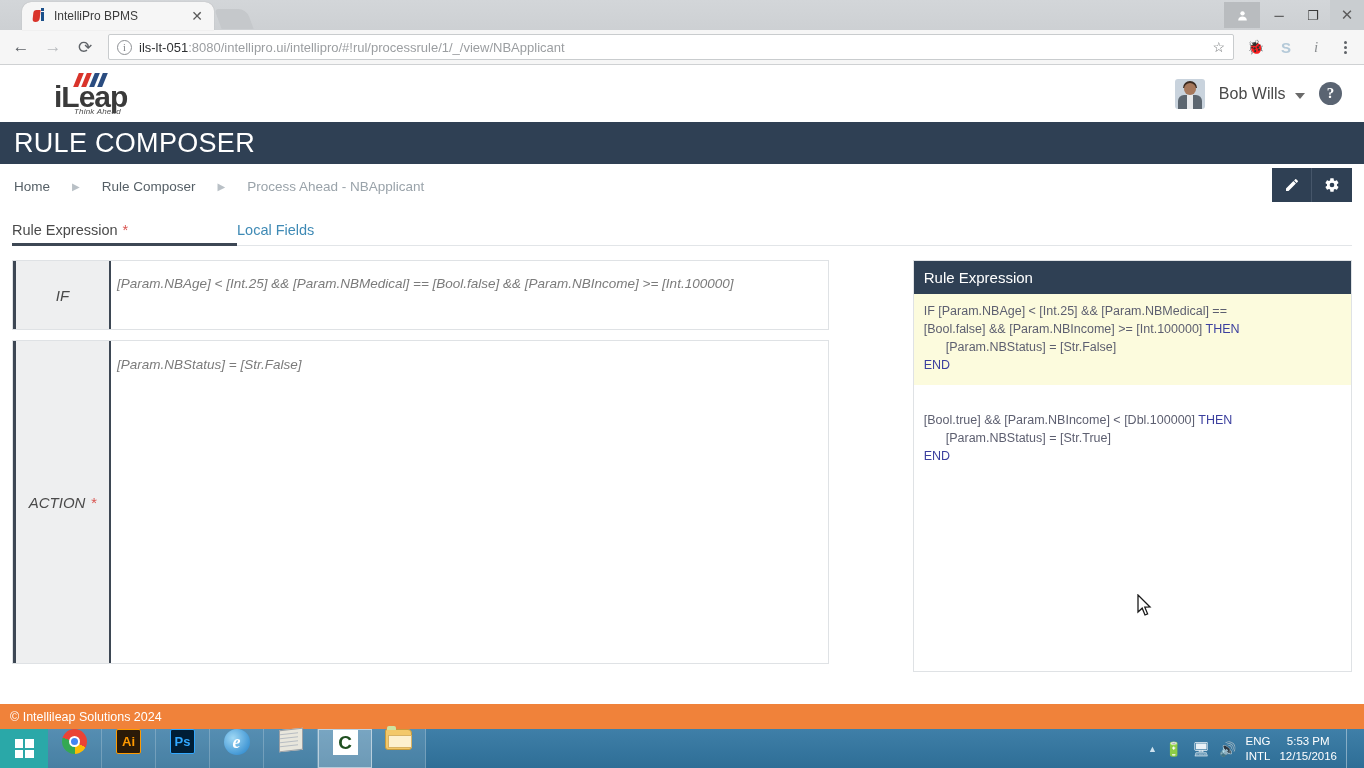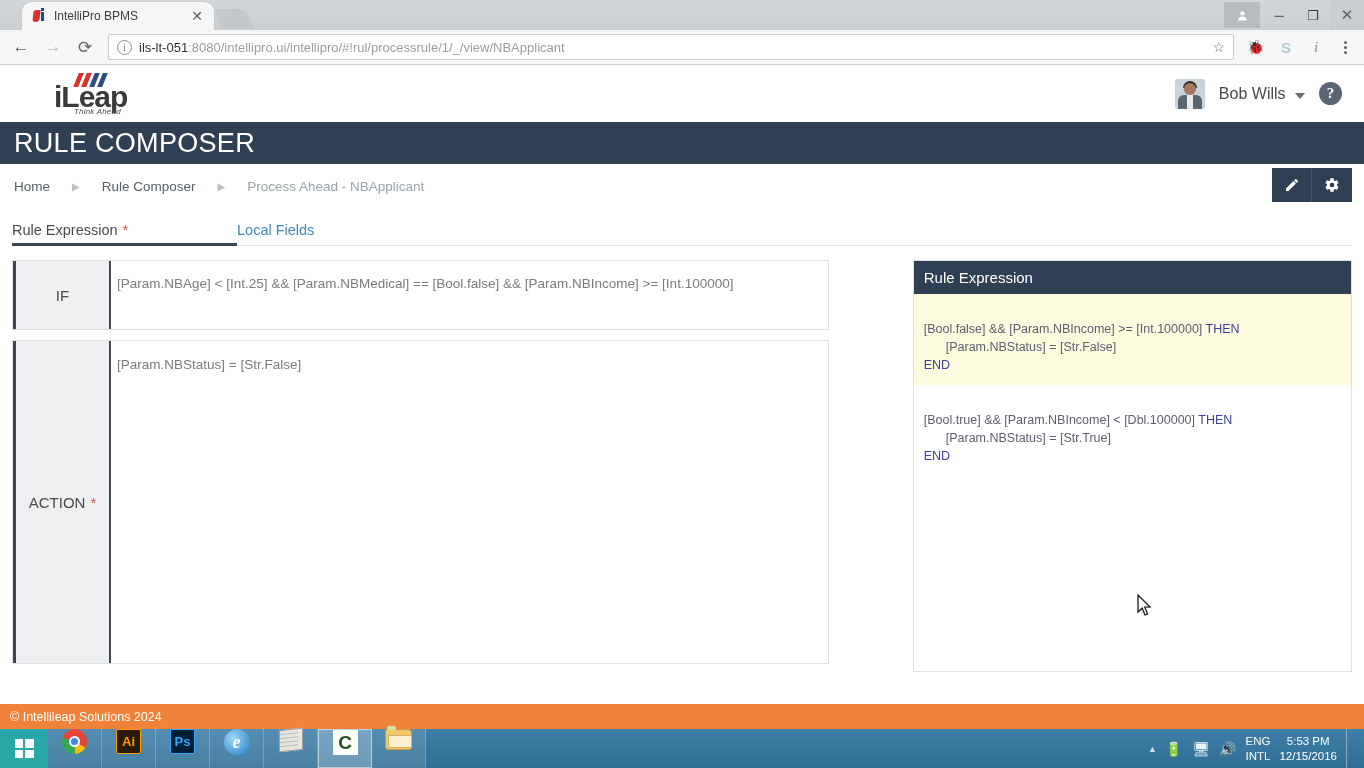--- a/index.html
+++ b/index.html
@@ -181,21 +181,21 @@
     font-size: 14.5px; color: #3f8ab5; position: relative; padding-left: 0;
   }
   .tab-item.active { color: #4a4a4a; }
   .tab-item.active:after {
     content: ""; position: absolute; left: 0; right: 0; bottom: -1px;
     height: 3px; background: #3d4754;
   }
   .tab-item .req { color: #d9534f; margin-left: 5px; }
 
   .workspace { display: flex; padding: 14px 12px 0 12px; gap: 0; }
-  .left-col { width: 818px; }
+  .left-col { width: 818px; font-style: italic; }
   .rule-row {
     display: flex; border: 1px solid #dfe2e5; margin-bottom: 10px; background: #fff;
   }
   .rule-label {
     width: 96px; background: #eeeff0; border-left: 3px solid #3d4754;
     display: flex; align-items: center; justify-content: center;
     font-size: 15px; color: #4a4a4a;
   }
   .rule-label .req { color: #d9534f; margin-left: 5px; }
   .rule-body {
@@ -421,21 +421,21 @@
           <div class="rule-body">[Param.NBStatus] = [Str.False]</div>
         </div>
 
       </div>
 
       <div class="right-col">
         <div class="panel-header">Rule Expression</div>
         <div class="panel-body">
 
           <div class="expr-block highlight">
-            <br>
+            <span>IF [Param.NBAge] &lt; [Int.25] &amp;&amp; [Param.NBMedical] ==</span><br>
             <span>[Bool.false] &amp;&amp; [Param.NBIncome] &gt;= [Int.100000] </span><span class="expr-kw">THEN</span><br>
             <span class="expr-indent">[Param.NBStatus] = [Str.False]</span>
             <span class="expr-kw">END</span>
           </div>
 
           <div class="expr-block">
             <br>
             <span>[Bool.true] &amp;&amp; [Param.NBIncome] &lt; [Dbl.100000] </span><span class="expr-kw">THEN</span><br>
             <span class="expr-indent">[Param.NBStatus] = [Str.True]</span>
             <span class="expr-kw">END</span>

